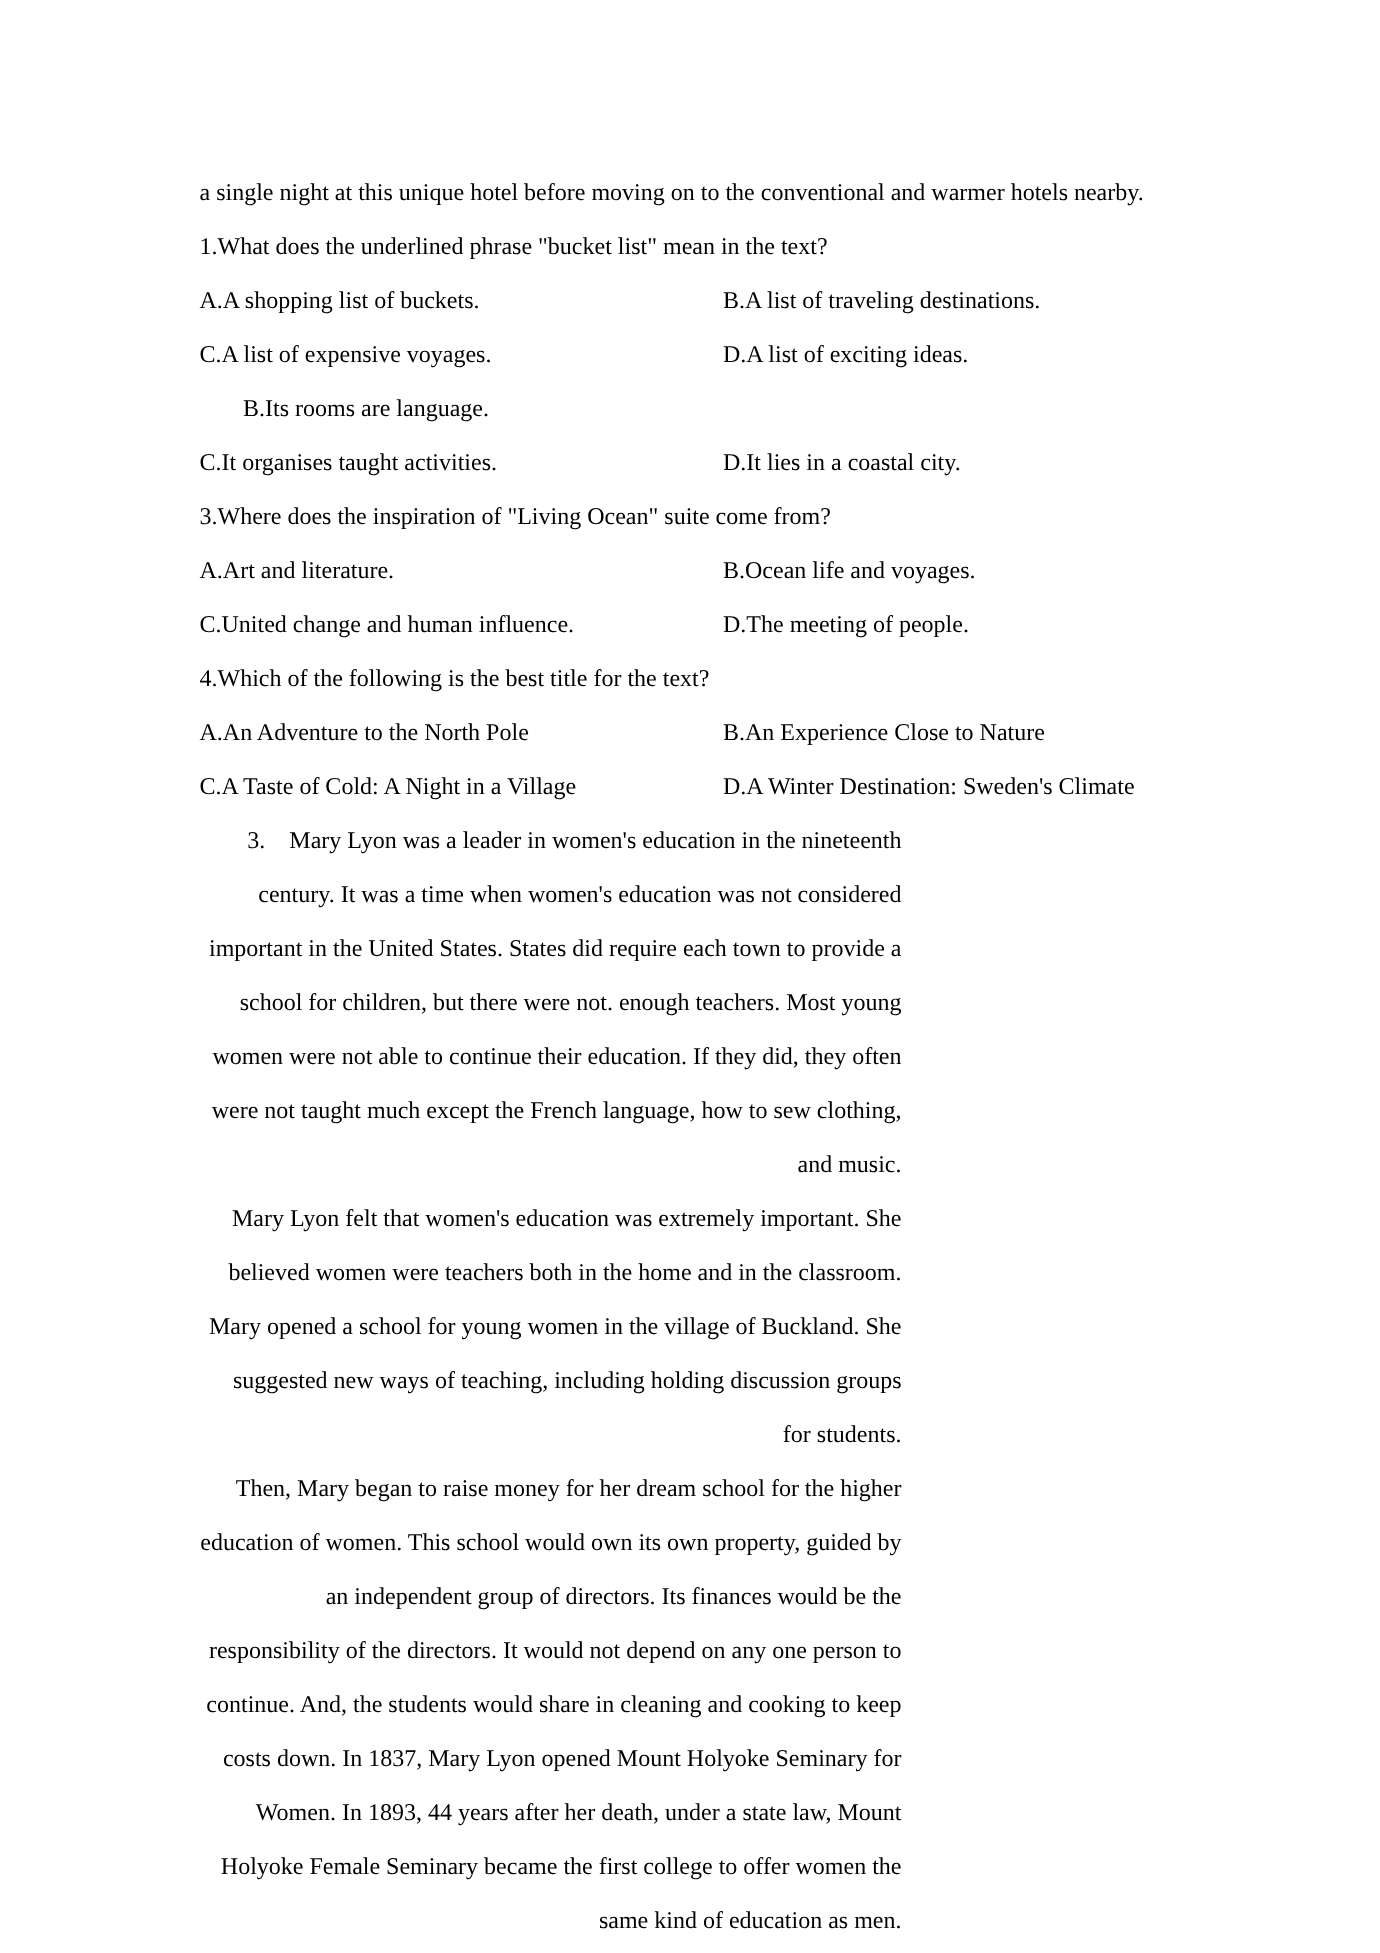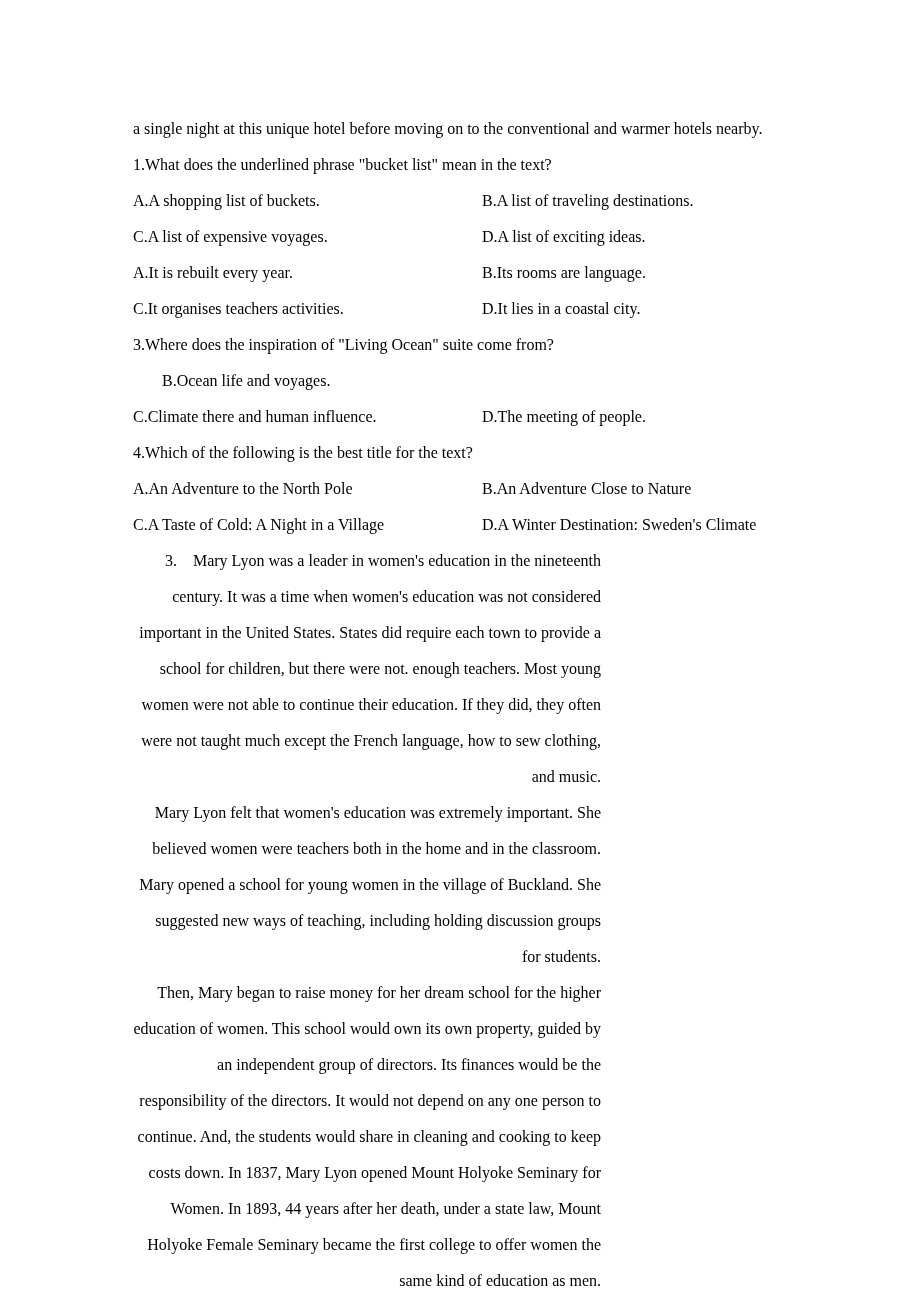--- a/index.html
+++ b/index.html
@@ -58,45 +58,45 @@
       <span class="opt-right">B.A list of traveling destinations.</span>
     </div>
     <div class="opt-row">
       <span class="opt-left">C.A list of expensive voyages.</span>
       <span class="opt-right">D.A list of exciting ideas.</span>
     </div>
   </section>
 
   <section>
     <div class="opt-row">
-      <span class="opt-left">A.It is rebuilt every year.</span>
       <span class="opt-right">B.Its rooms are language.</span>
     </div>
     <div class="opt-row">
-      <span class="opt-left">C.It organises teachers activities.</span>
+      <span class="opt-left">C.It organises taught activities.</span>
       <span class="opt-right">D.It lies in a coastal city.</span>
     </div>
   </section>
 
   <section>
     <p class="line">3.Where does the inspiration of "Living Ocean" suite come from?</p>
     <div class="opt-row">
+      <span class="opt-left">A.Art and literature.</span>
       <span class="opt-right">B.Ocean life and voyages.</span>
     </div>
     <div class="opt-row">
-      <span class="opt-left">C.Climate there and human influence.</span>
+      <span class="opt-left">C.United change and human influence.</span>
       <span class="opt-right">D.The meeting of people.</span>
     </div>
   </section>
 
   <section>
     <p class="line">4.Which of the following is the best title for the text?</p>
     <div class="opt-row">
       <span class="opt-left">A.An Adventure to the North Pole</span>
-      <span class="opt-right">B.An Adventure Close to Nature</span>
+      <span class="opt-right">B.An Experience Close to Nature</span>
     </div>
     <div class="opt-row">
       <span class="opt-left">C.A Taste of Cold: A Night in a Village</span>
       <span class="opt-right">D.A Winter Destination: Sweden's Climate</span>
     </div>
   </section>
 
   <section>
     <p class="para">3.    Mary Lyon was a leader in women's education in the nineteenth century. It was a time when women's education was not considered important in the United States. States did require each town to provide a school for children, but there were not. enough teachers. Most young women were not able to continue their education. If they did, they often were not taught much except the French language, how to sew clothing, and music.</p>
     <p class="para">   Mary Lyon felt that women's education was extremely important. She believed women were teachers both in the home and in the classroom. Mary opened a school for young women in the village of Buckland. She suggested new ways of teaching, including holding discussion groups for students.</p>

